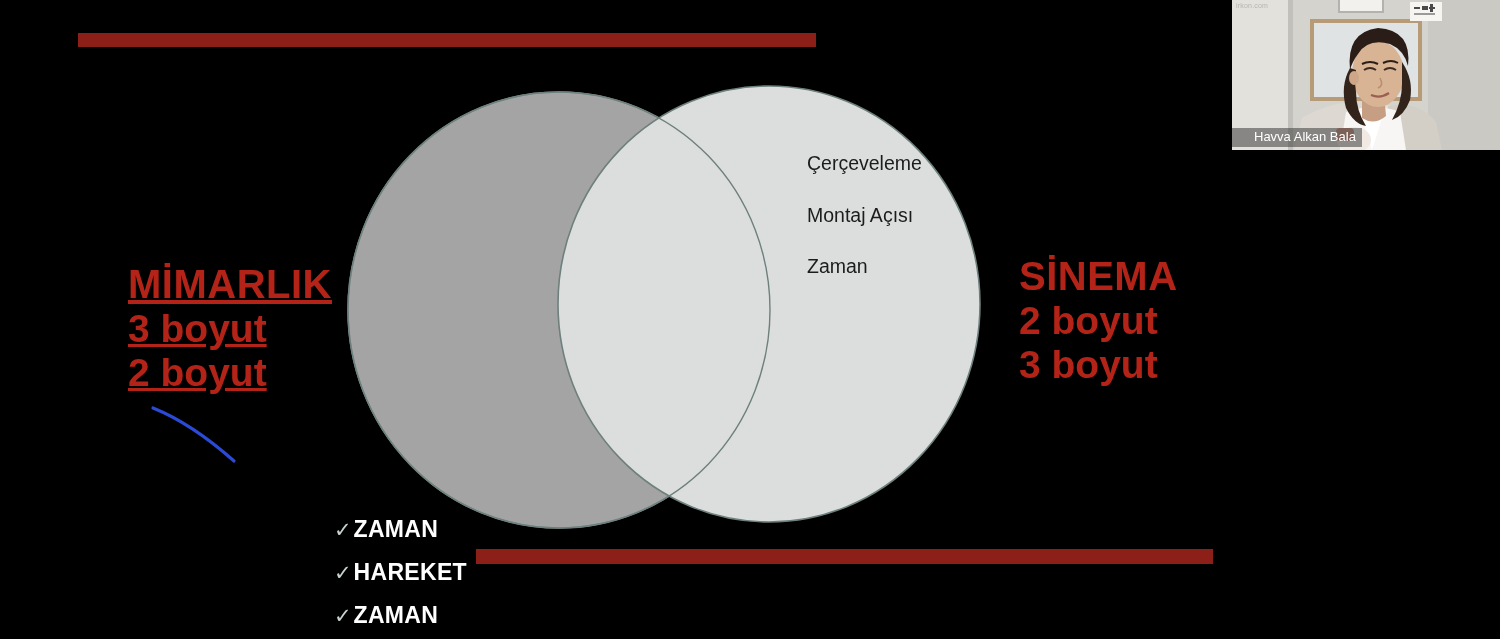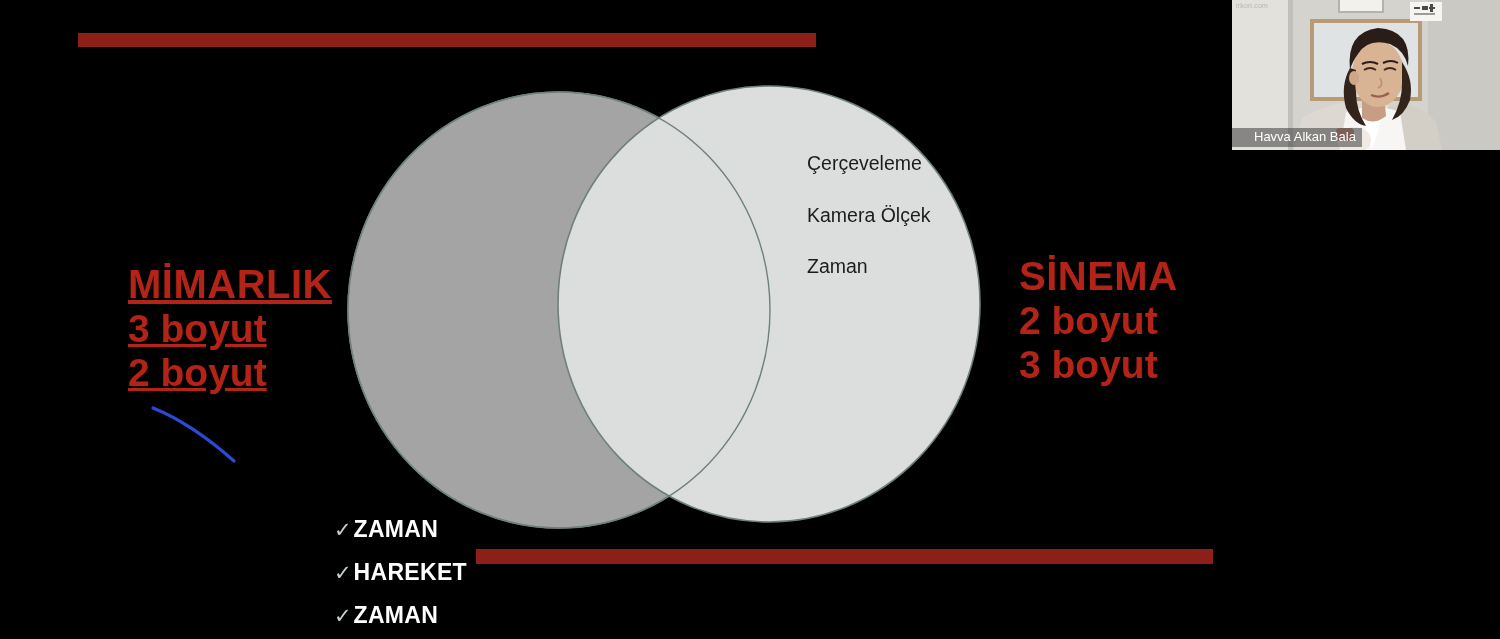--- a/index.html
+++ b/index.html
@@ -167,21 +167,21 @@
       <ellipse cx="219" cy="226" rx="211" ry="218" fill="#a4a4a4" stroke="#7d8f8c" stroke-width="1.6"></ellipse>
 
       <ellipse cx="429" cy="220" rx="211" ry="218" fill="#dcdedd" stroke="#6e807d" stroke-width="1.6"></ellipse>
 
       <ellipse cx="219" cy="226" rx="211" ry="218" fill="none" stroke="#6e807d" stroke-width="1.4"></ellipse>
     </svg>
   </div>
 
   <div id="venn-list">
     <div class="venn-list-item">Çerçeveleme</div>
-    <div class="venn-list-item">Kamera Ölçek</div>
+    <div class="venn-list-item">Montaj Açısı</div>
     <div class="venn-list-item">Zaman</div>
   </div>
 
   <div id="block-left" class="side-block">
     <div class="side-title">MİMARLIK</div>
     <div class="side-line">3 boyut</div>
     <div class="side-line">2 boyut</div>
   </div>
 
   <svg id="annotation" viewBox="0 0 130 60" xmlns="http://www.w3.org/2000/svg">

